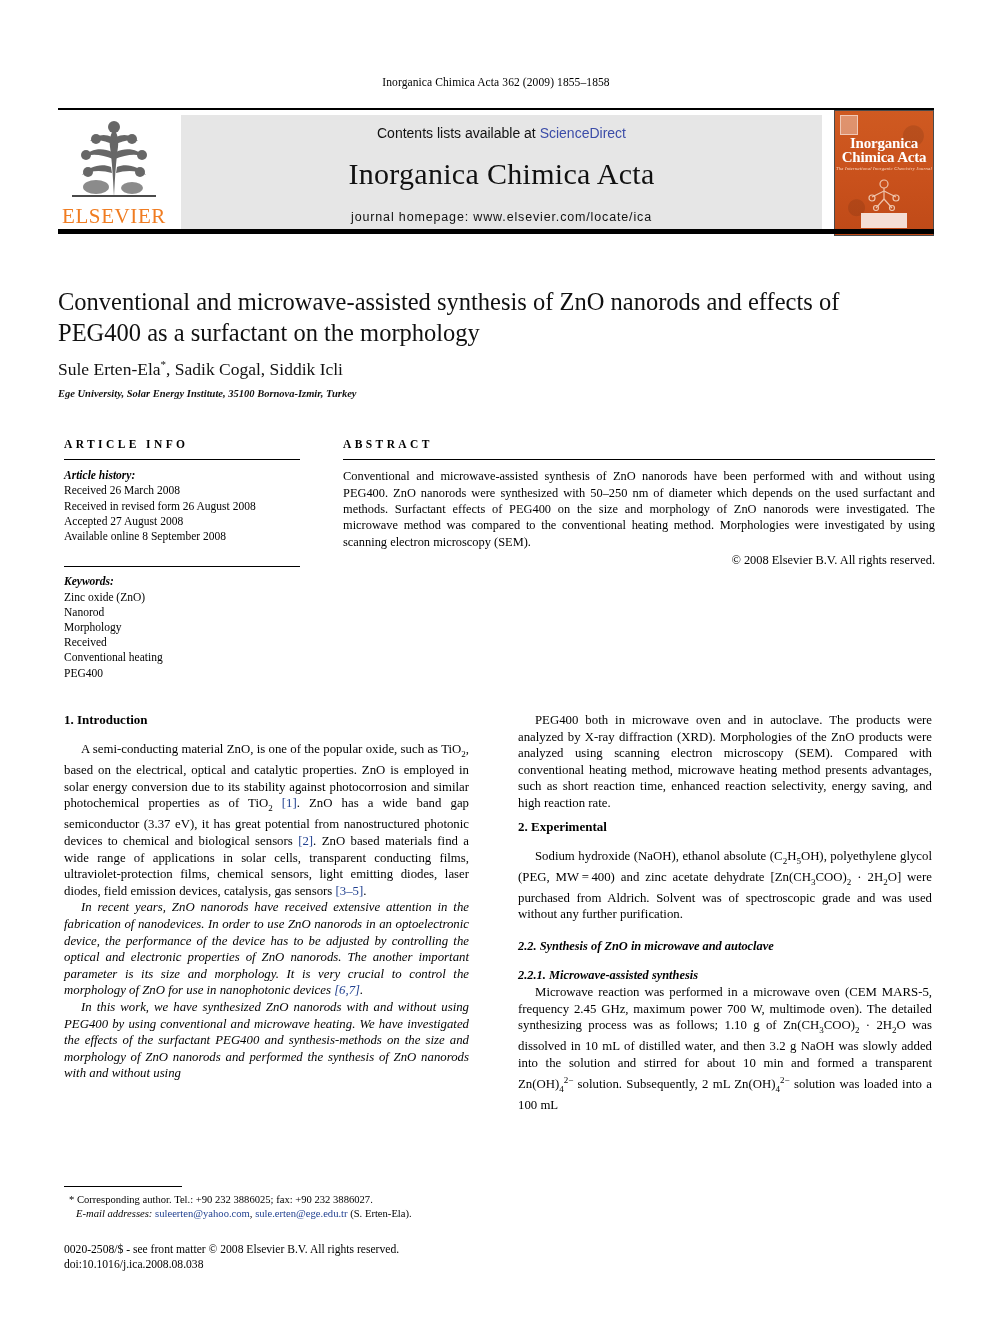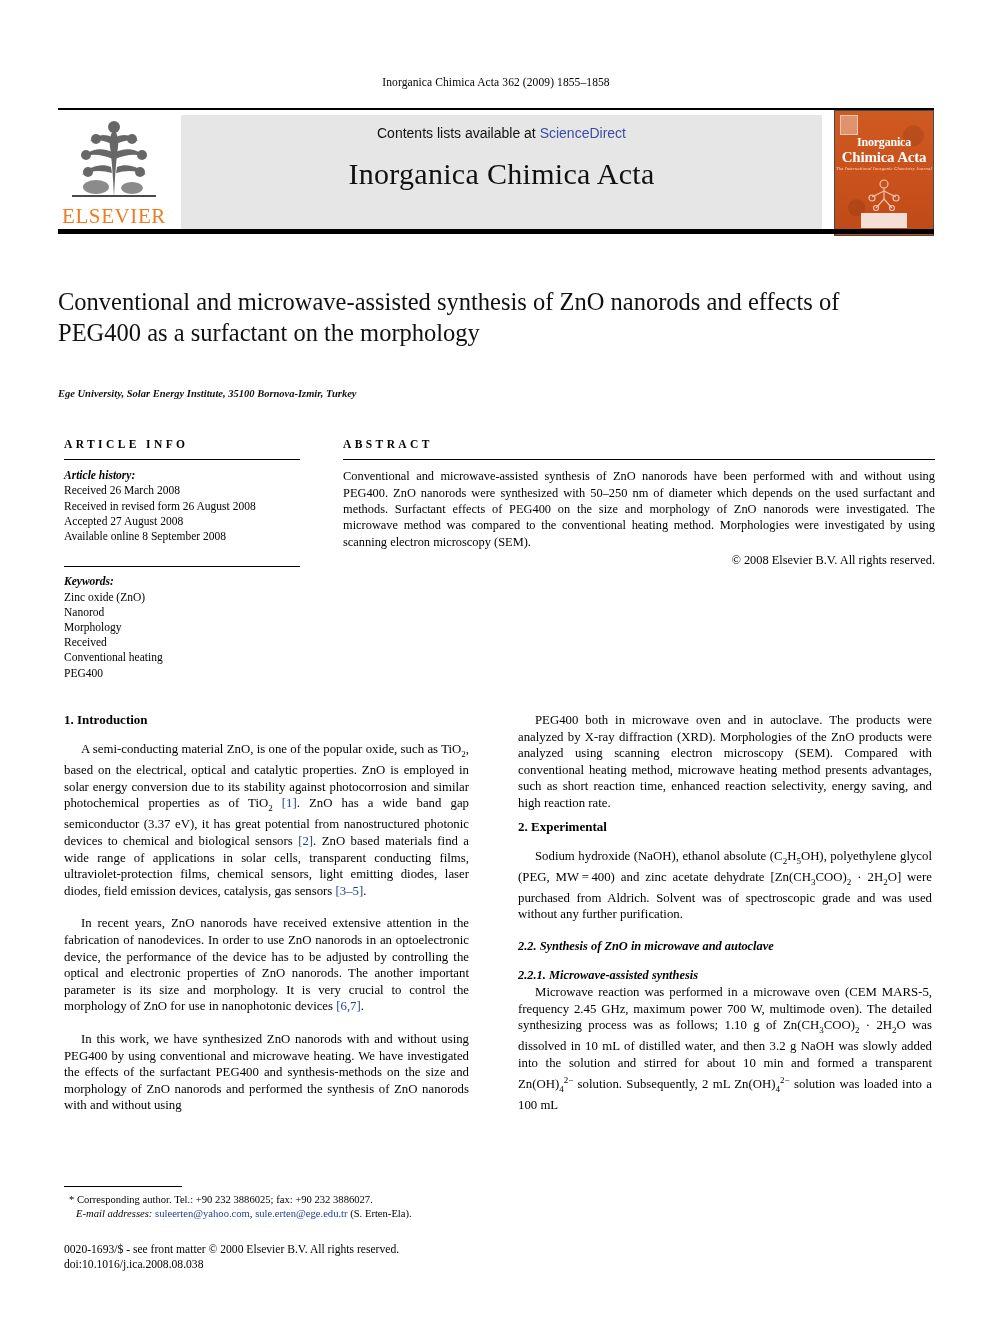--- a/index.html
+++ b/index.html
@@ -133,21 +133,21 @@
   }
   .cover-t1, .cover-t2 {
     position: absolute;
     left: 0; width: 98px;
     text-align: center;
     color: #fff;
     font-family: "Liberation Serif", serif;
     font-weight: bold;
     letter-spacing: -.2px;
   }
-  .cover-t1 { top: 24px; font-size: 12px; }
+  .cover-t1 { top: 24px; font-size: 15px; }
   .cover-t2 { top: 38px; font-size: 15px; }
   .cover-sub {
     position: absolute;
     left: 0; top: 55px; width: 98px;
     text-align: center;
     color: #ffdcc6;
     font-family: "Liberation Serif", serif;
     font-size: 4.6px;
     font-style: italic;
     letter-spacing: .2px;
@@ -280,21 +280,21 @@
     margin: 14px 0 0 0;
   }
   p.body {
     font-size: 12.8px;
     line-height: 16.6px;
     text-align: justify;
     margin: 0;
     text-indent: 17px;
     hyphens: none;
   }
-  p.body + p.body { margin-top: 16px; }
+  p.body + p.body { margin-top: 0; font-style: italic; }
   .ref { color: #1f3f8f; }
   sub, sup { font-size: 9px; }
 
   
   .foot-rule {
     position: absolute;
     left: 64px; top: 1186px;
     width: 118px;
     height: 1px;
     background: #000;
@@ -354,20 +354,21 @@
         </svg>
       </div>
       <div class="elsevier-word">ELSEVIER</div>
     </div>
 
     <div class="sd-band">
       <div class="sd-line">
         <span>Contents lists available at </span><span class="sd-link">ScienceDirect</span>
       </div>
       <div class="journal-name">Inorganica Chimica Acta</div>
+      <div class="homepage">journal homepage: www.elsevier.com/locate/ica</div>
     </div>
 
     <div class="cover">
       <div class="cover-inner"></div>
       <div class="cover-elsevier"></div>
       <div class="cover-t1">Inorganica</div>
       <div class="cover-t2">Chimica Acta</div>
       <div class="cover-sub">The International Inorganic Chemistry Journal</div>
       <div class="cover-art">
         <svg width="46" height="34" viewBox="0 0 46 34">
@@ -385,20 +386,21 @@
           </g>
         </svg>
       </div>
       <div class="cover-foot"></div>
     </div>
 
     <div class="masthead-rule-bot"></div>
   </div>
 
   <div class="title">Conventional and microwave-assisted synthesis of ZnO nanorods and effects of PEG400 as a surfactant on the morphology</div>
+  <div class="authors"><span>Sule Erten-Ela</span><sup>*</sup><span>, Sadik Cogal, Siddik Icli</span></div>
   <div class="affiliation">Ege University, Solar Energy Institute, 35100 Bornova-Izmir, Turkey</div>
 
   <div class="info-col">
     <div class="sec-head">ARTICLE INFO</div>
     <div class="hr-thin"></div>
     <div class="hist-label">Article history:</div>
     <div class="hist-line">Received 26 March 2008</div>
     <div class="hist-line">Received in revised form 26 August 2008</div>
     <div class="hist-line">Accepted 27 August 2008</div>
     <div class="hist-line">Available online 8 September 2008</div>
@@ -437,17 +439,17 @@
     <h5 class="subsub-head">2.2.1. Microwave-assisted synthesis</h5>
     <p class="body" style="margin-top:1px"><span>Microwave reaction was performed in a microwave oven (CEM MARS-5, frequency 2.45 GHz, maximum power 700 W, multimode oven). The detailed synthesizing process was as follows; 1.10 g of Zn(CH</span><sub>3</sub><span>COO)</span><sub>2</sub>&nbsp;·&nbsp;2H<sub>2</sub><span>O was dissolved in 10 mL of distilled water, and then 3.2 g NaOH was slowly added into the solution and stirred for about 10 min and formed a transparent Zn(OH)</span><sub>4</sub><sup>2−</sup><span> solution. Subsequently, 2 mL Zn(OH)</span><sub>4</sub><sup>2−</sup><span> solution was loaded into a 100 mL</span></p>
   </div>
 
   <div class="foot-rule"></div>
   <div class="footnote">
     <span class="ind">* Corresponding author. Tel.: +90 232 3886025; fax: +90 232 3886027.</span>
     <span class="ind2"><i>E-mail addresses:</i> <span class="mail">suleerten@yahoo.com</span><span>, </span><span class="mail">sule.erten@ege.edu.tr</span><span> (S. Erten-Ela).</span></span>
   </div>
   <div class="issn">
-    <div>0020-1693/$ - see front matter © 2000 Elsevier B.V. All rights reserved.</div>
+    <div>0020-2508/$ - see front matter © 2008 Elsevier B.V. All rights reserved.</div>
     <div>doi:10.1016/j.ica.2008.08.038</div>
   </div>
 
 </div>
 
 </body></html>

